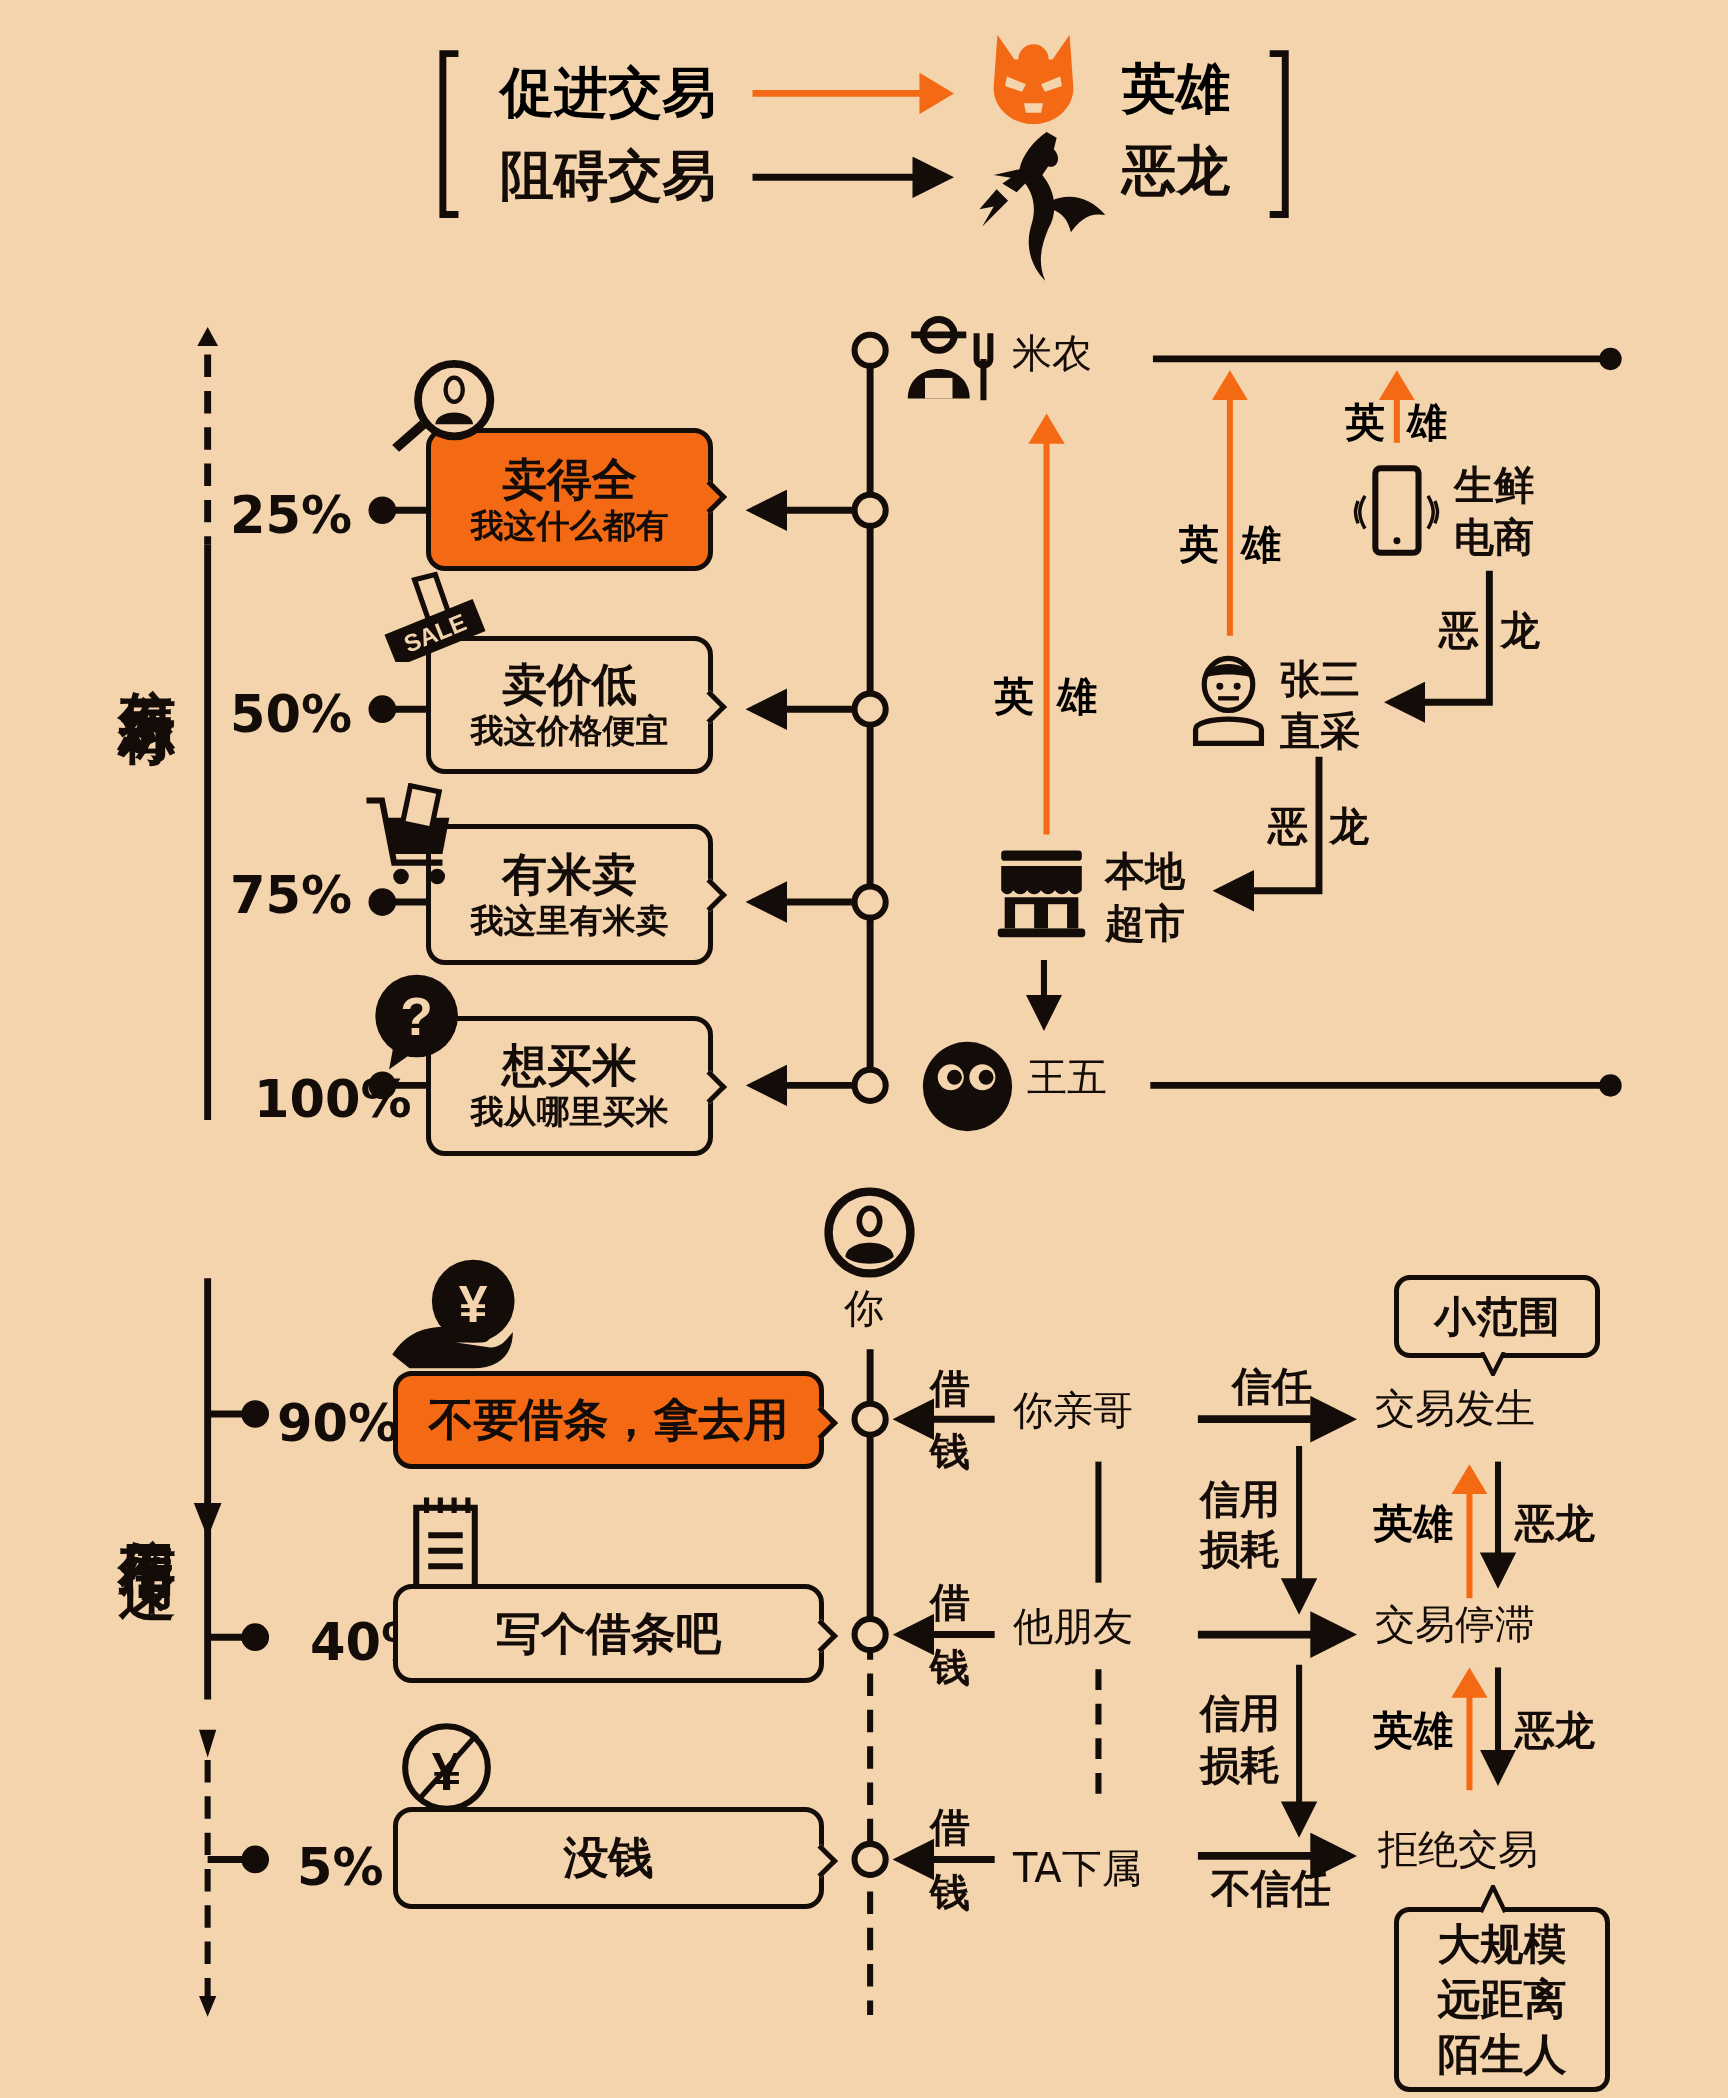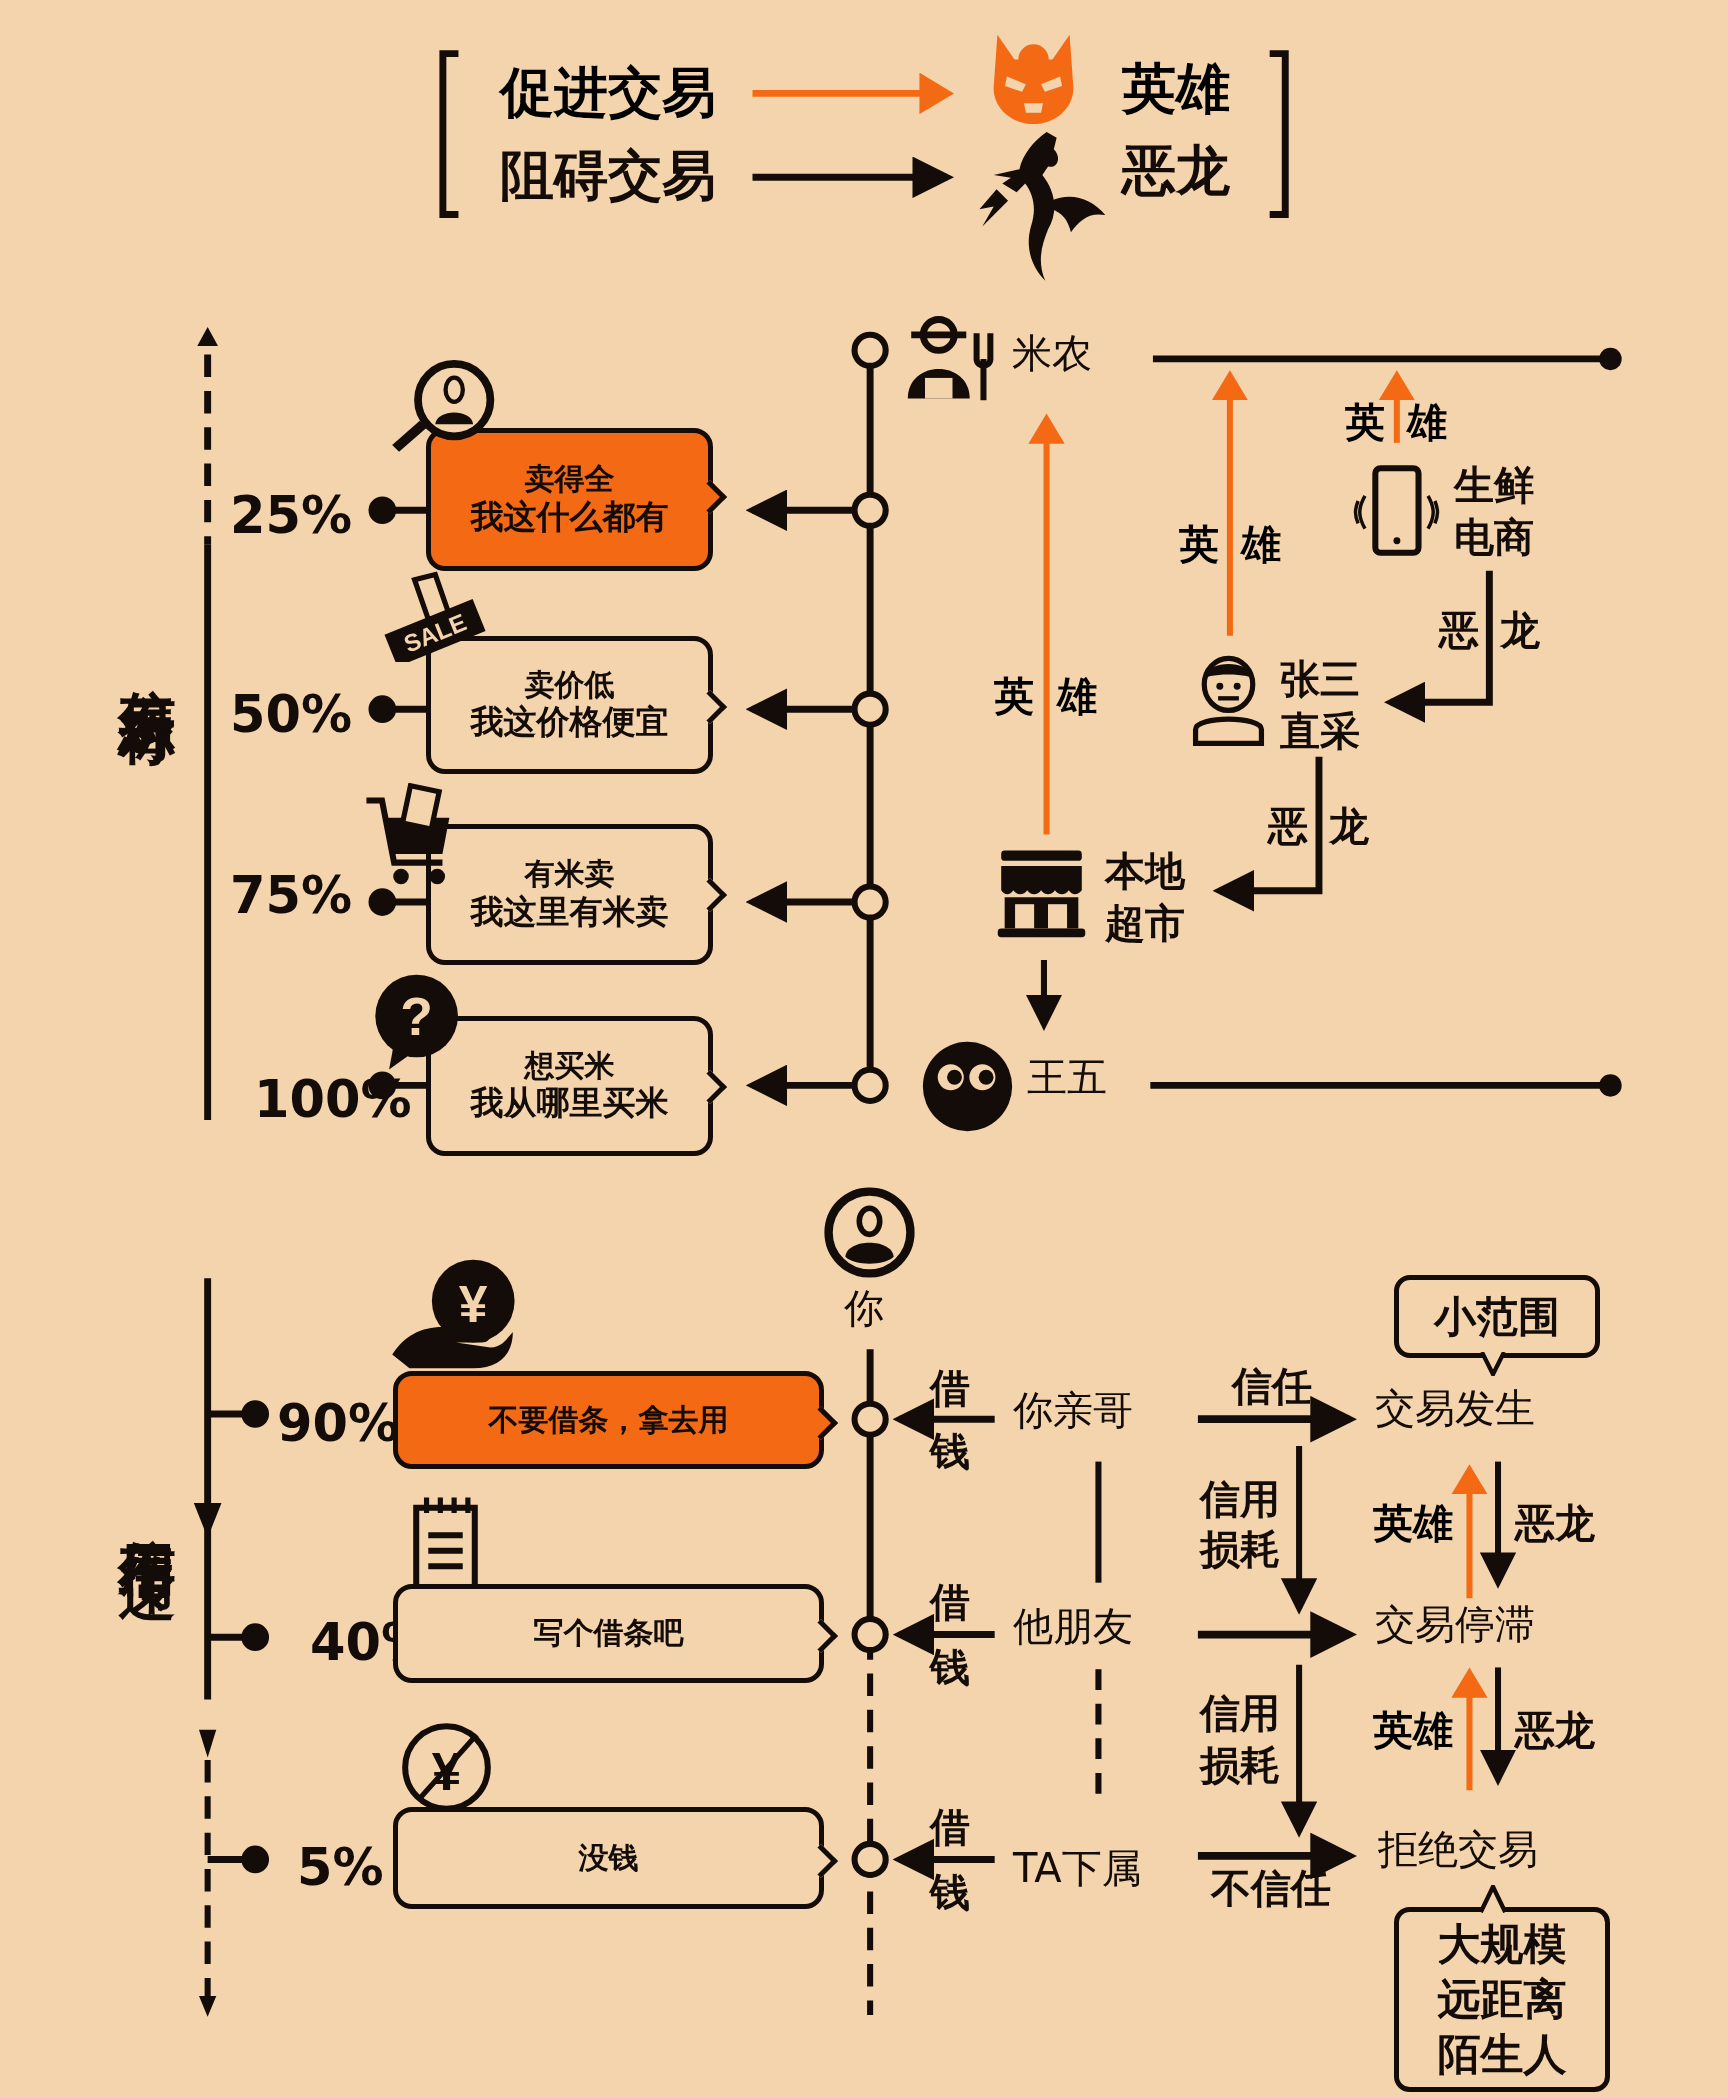--- a/index.html
+++ b/index.html
@@ -5,21 +5,21 @@
   html,body{margin:0;padding:0;}
   body{width:1729px;height:2099px;background:#F3D4AD;position:relative;overflow:hidden;
        font-family:"DejaVu Sans","Liberation Sans",sans-serif;color:#140C08;}
   svg.lines{position:absolute;left:0;top:0;width:1729px;height:2099px;}
   .t{position:absolute;font-weight:bold;white-space:nowrap;line-height:1;}
   .orange{color:#000000;text-align:center;}
   .vert{writing-mode:vertical-rl;letter-spacing:5.2px;}
   .box{position:absolute;border:5.2px solid #140C08;border-radius:19px;box-sizing:border-box;
        display:flex;flex-direction:column;align-items:center;justify-content:center;background:#F3D4AD;}
   .box.fill{background:#F46A14;}
-  .box .main{font-size:30px;font-weight:bold;line-height:1.15;}
+  .box .main{font-size:45px;font-weight:bold;line-height:1.15;}
   .box .sub{font-size:33px;font-weight:bold;line-height:1.2;}
   .notch{position:absolute;width:19px;height:19px;border-right:5.2px solid #140C08;border-bottom:5.2px solid #140C08;
          transform:rotate(-45deg);background:inherit;}
   .pct{position:absolute;font-size:51px;font-weight:bold;text-align:right;width:138px;}
   .node{font-size:40px;font-weight:normal;}
   .lbl{font-size:40px;font-weight:bold;}
   .icon{position:absolute;}
 </style>
 </head>
 <body>

